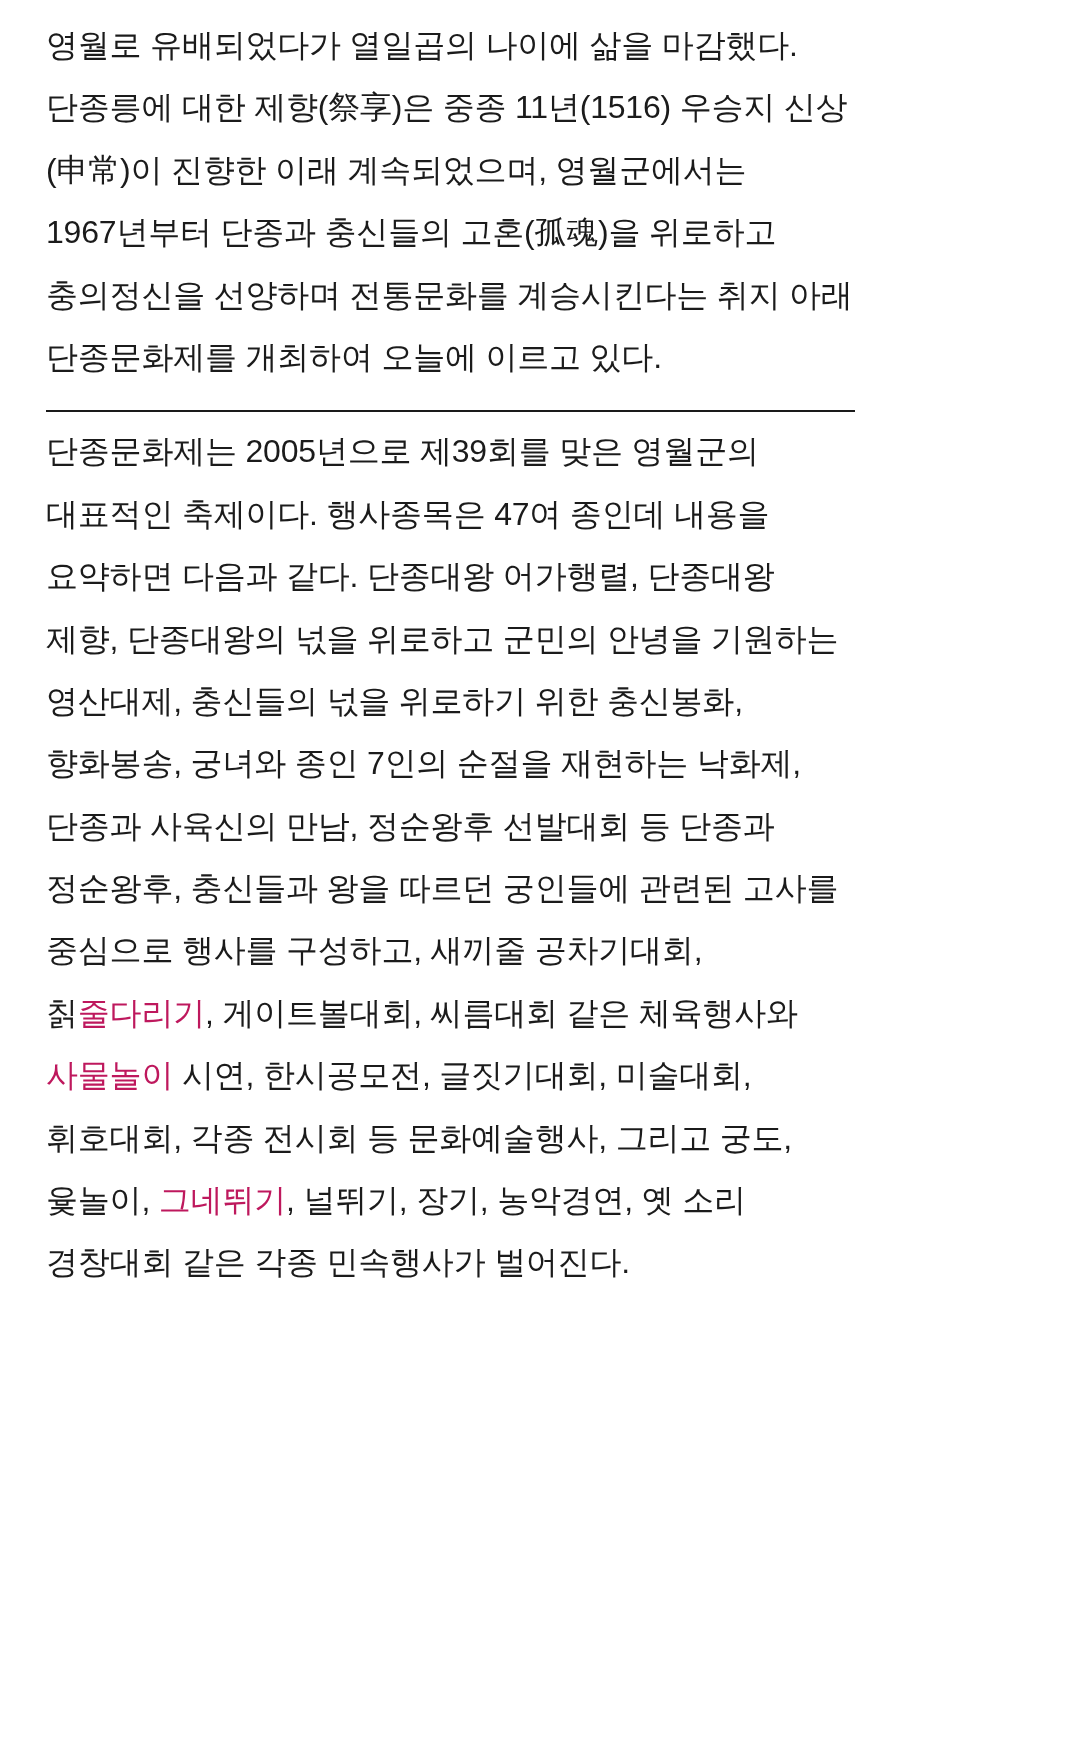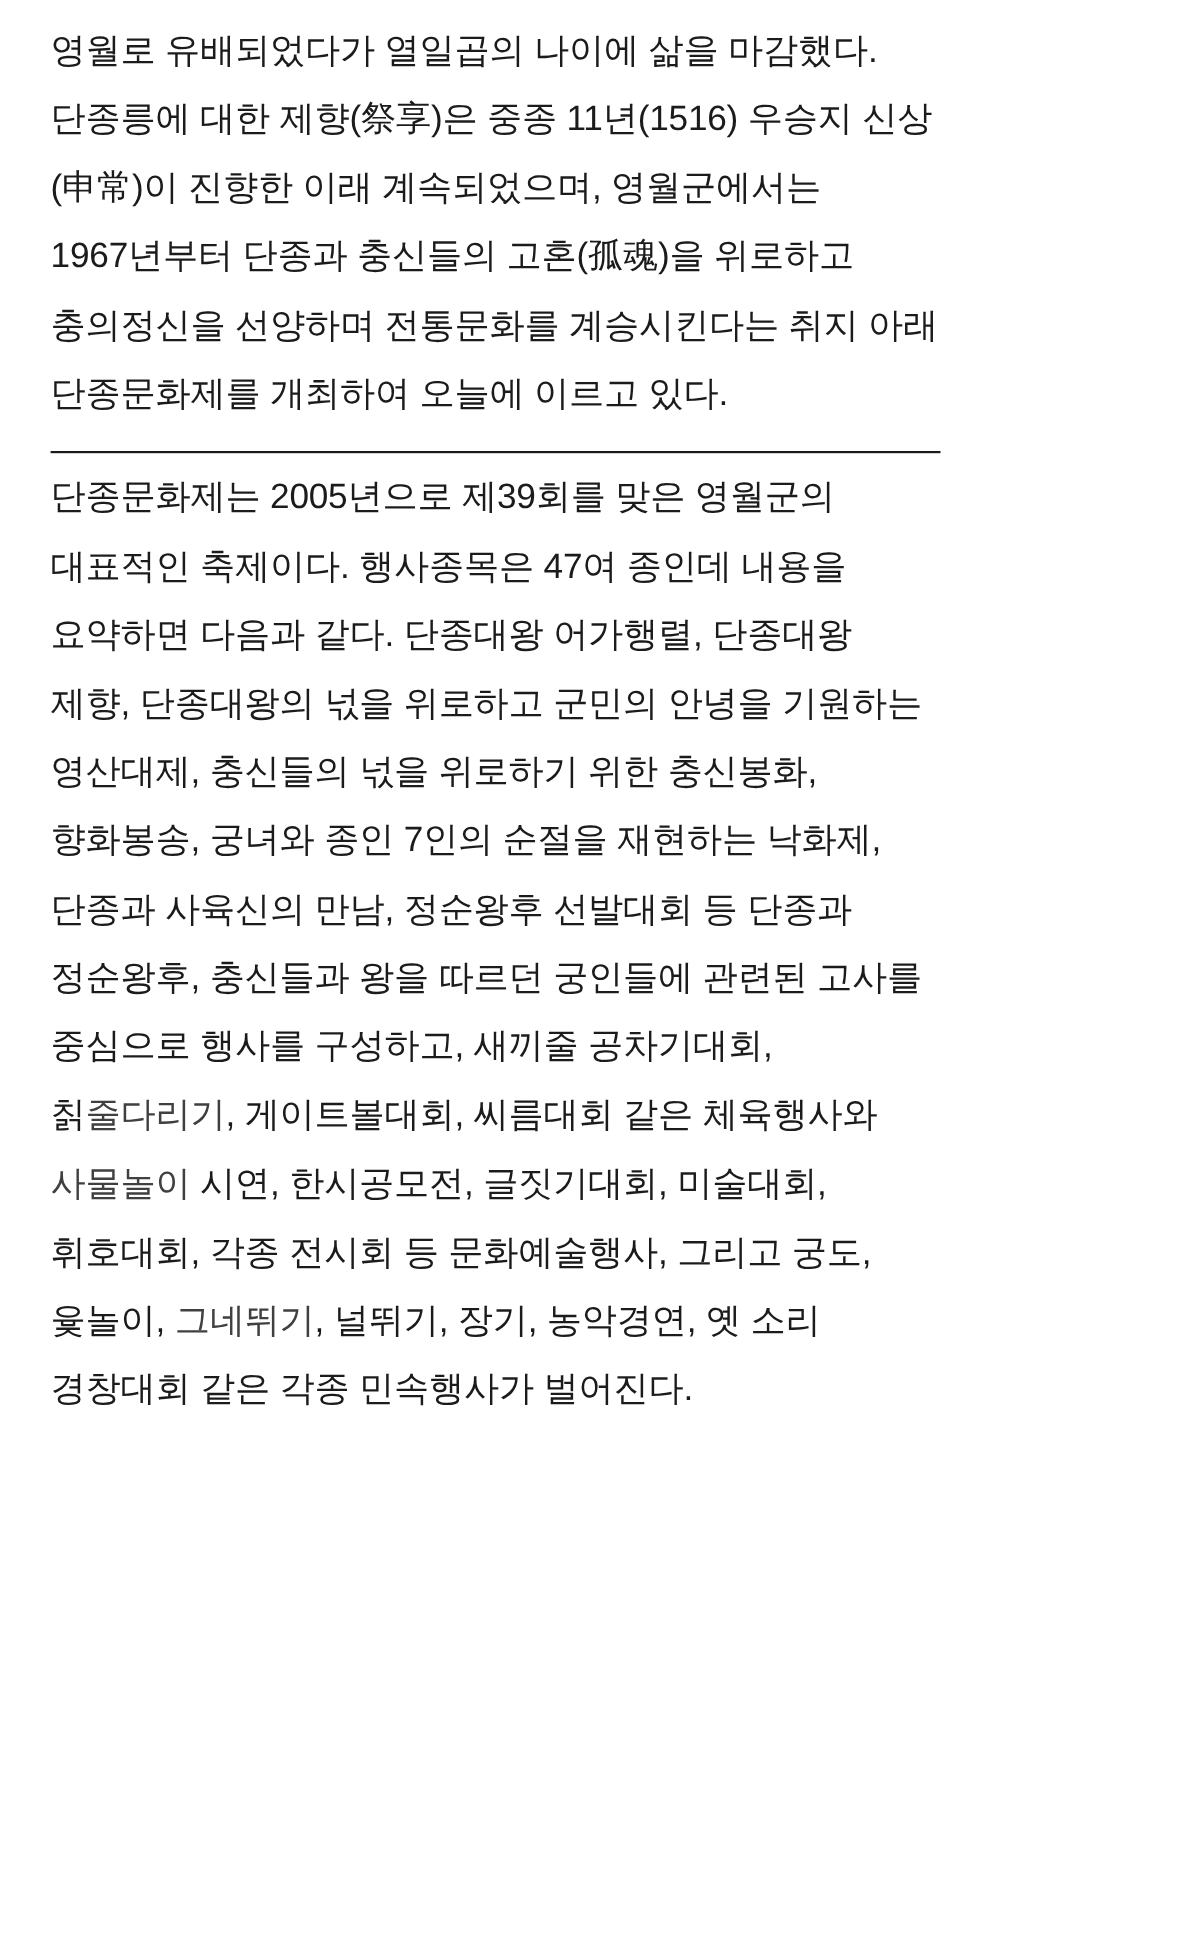--- a/index.html
+++ b/index.html
@@ -40,21 +40,21 @@
     margin-top: 22px;
     border: 0;
     border-top: 2px solid #1a1a1a;
     height: 0;
     width: 100%;
   }
   .section-body {
     margin-top: 34px;
   }
   a.inline-link {
-    color: #404040;
+    color: #be185d;
     text-decoration: none;
     margin-top: 40px;
   }
 </style>
 </head>
 <body>
 
 <div class="page">
 
   <p class="body-text">영월로 유배되었다가 열일곱의 나이에 삶을 마감했다. 단종릉에 대한 제향(祭享)은 중종 11년(1516) 우승지 신상(申常)이 진향한 이래 계속되었으며, 영월군에서는 1967년부터 단종과 충신들의 고혼(孤魂)을 위로하고 충의정신을 선양하며 전통문화를 계승시킨다는 취지 아래 단종문화제를 개최하여 오늘에 이르고 있다.</p>

